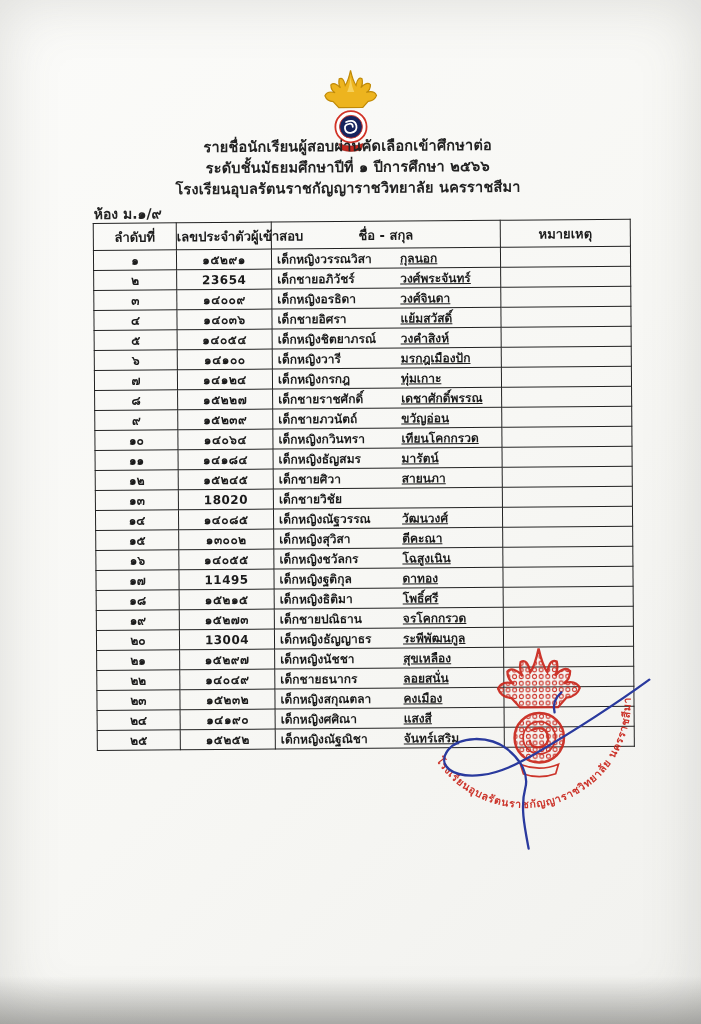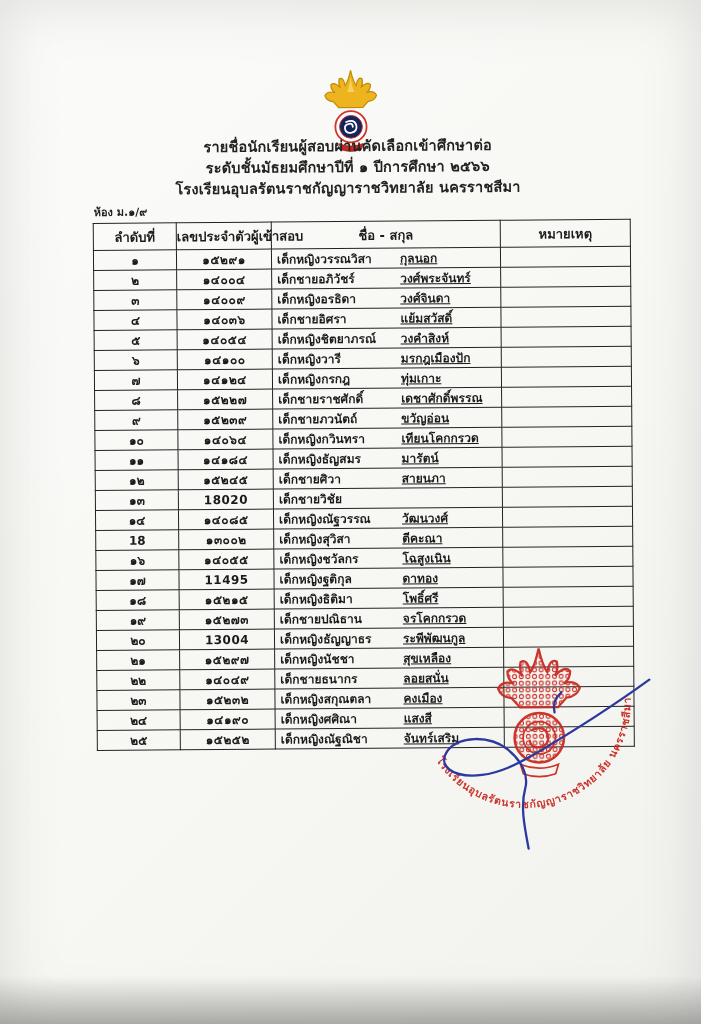--- a/index.html
+++ b/index.html
@@ -27,21 +27,21 @@
   
   .crest{position:absolute;left:324px;top:68px;width:60px;height:96px;}
   
   .title-line{
     position:absolute;left:0;width:100%;text-align:center;
     font-size:14.5px;font-weight:bold;letter-spacing:0.2px;color:#222;
   }
   .t1{top:134px}.t2{top:155px}.t3{top:176px}
   .room-label{
     position:absolute;left:96px;top:201px;
-    font-size:11px;font-weight:bold;color:#222;
+    font-size:14px;font-weight:bold;color:#222;
   }
   
   table.roster{
     position:absolute;left:95px;top:221px;width:537px;
     border-collapse:collapse;table-layout:fixed;
     background:transparent;
   }
   .roster col.c1{width:83px}.roster col.c2{width:95px}
   .roster col.c3{width:229px}.roster col.c4{width:130px}
   .roster th,.roster td{
@@ -109,21 +109,21 @@
       <td class="id-cell">๑๕๒๙๑</td>
       <td class="name-cell">
         <span>เด็กหญิงวรรณวิสา</span>
         <span class="surname">กุลนอก</span>
       </td>
       <td class="remark-cell"></td>
     </tr>
 
     <tr>
       <td class="no-cell">๒</td>
-      <td class="id-cell">๑๔๐๐๔</td>
+      <td class="id-cell">23654</td>
       <td class="name-cell">
         <span>เด็กชายอภิวัชร์</span>
         <span class="surname">วงศ์พระจันทร์</span>
       </td>
       <td class="remark-cell"></td>
     </tr>
 
     <tr>
       <td class="no-cell">๓</td>
       <td class="id-cell">๑๔๐๐๙</td>
@@ -238,21 +238,21 @@
       <td class="no-cell">๑๔</td>
       <td class="id-cell">๑๔๐๘๕</td>
       <td class="name-cell">
         <span>เด็กหญิงณัฐวรรณ</span>
         <span class="surname">วัฒนวงศ์</span>
       </td>
       <td class="remark-cell"></td>
     </tr>
 
     <tr>
-      <td class="no-cell">18</td>
+      <td class="no-cell">๑๕</td>
       <td class="id-cell">๑๓๐๐๒</td>
       <td class="name-cell">
         <span>เด็กหญิงสุวิสา</span>
         <span class="surname">ตีคะณา</span>
       </td>
       <td class="remark-cell"></td>
     </tr>
 
     <tr>
       <td class="no-cell">๑๖</td>

